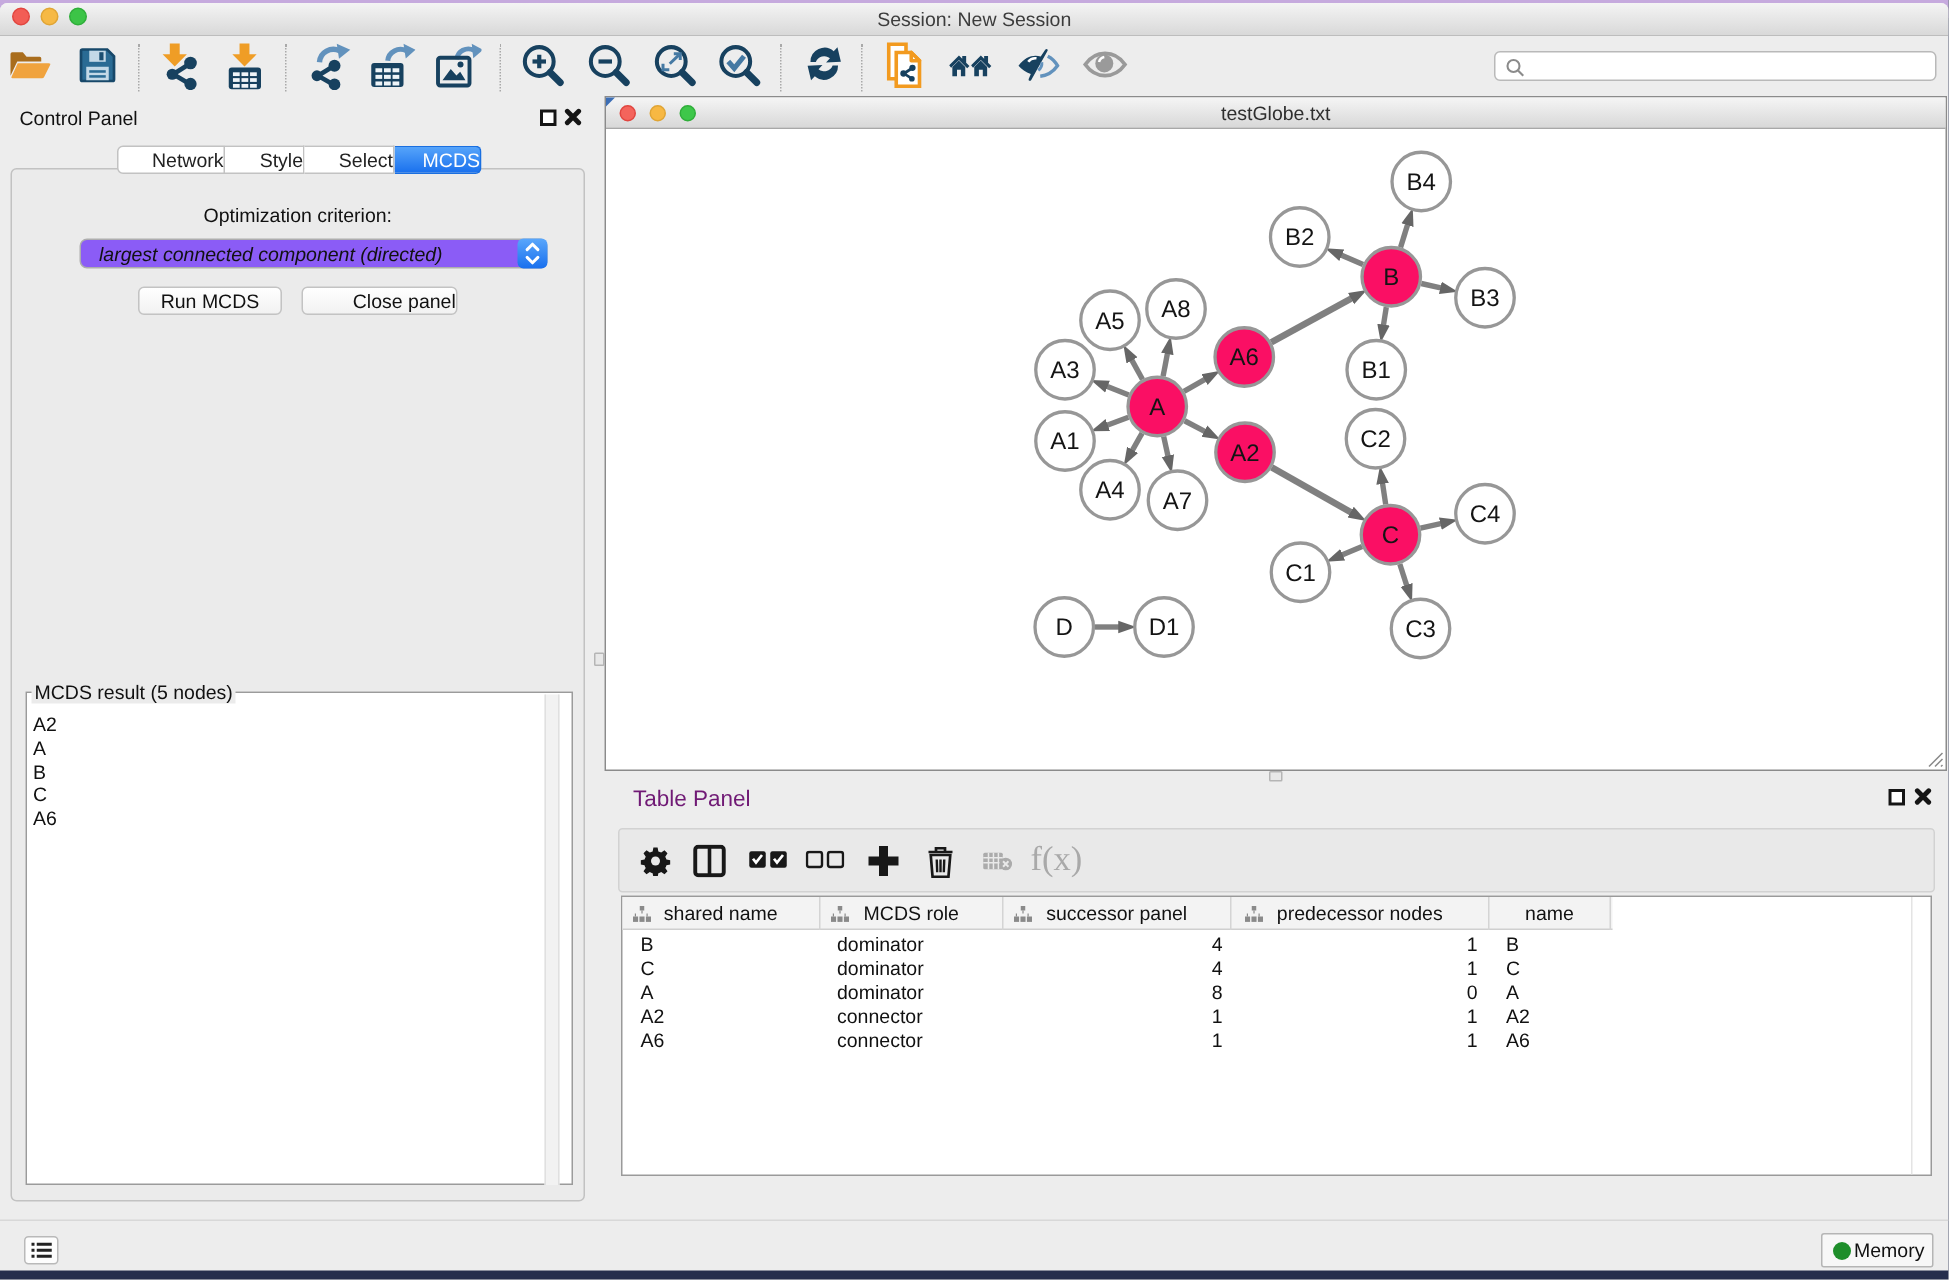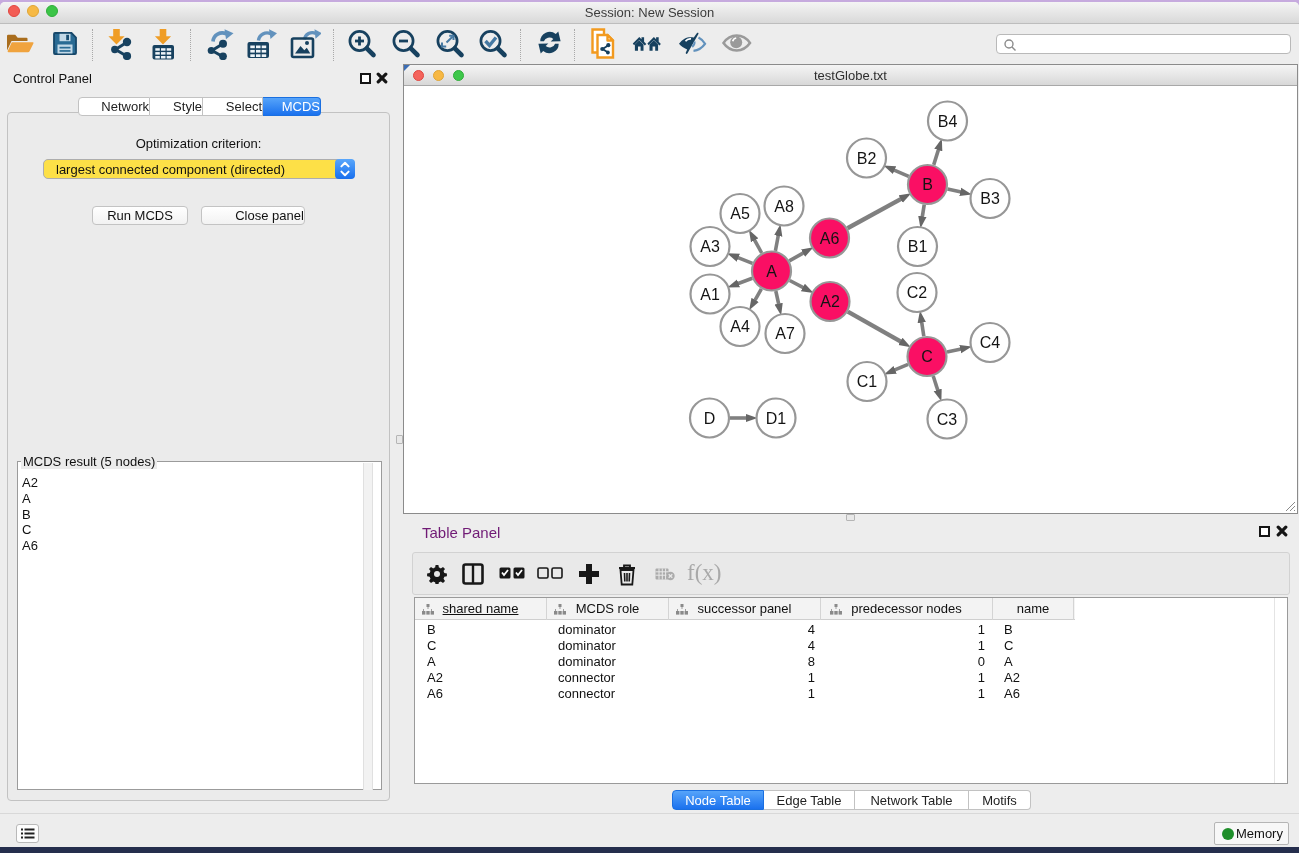--- a/index.html
+++ b/index.html
@@ -18,24 +18,24 @@
 
 #cp-title { position:absolute; left:13px; top:69px; font-size:13px; color:#111; }
 .panebtn { position:absolute; font-size:12px; color:#111; }
 #cp-box { position:absolute; left:7px; top:110px; width:383px; height:689px; border:1px solid #c2c2c2; border-radius:4px; background:#ebebeb; }
 .tabrow { position:absolute; display:flex; }
 .tab { height:19px; font-size:13px; color:#222; background:#fff; border:1px solid #c2c2c2; border-left:none; text-align:right; line-height:18px; }
 .tab.first { border-left:1px solid #c2c2c2; border-radius:4px 0 0 4px; }
 .tab.last { border-radius:0 4px 4px 0; }
 .tab.sel { background:linear-gradient(#56a4fa,#1a71ee); color:#fff; border-color:#1a6fe0; }
 #opt-label { position:absolute; left:0; top:134px; width:397px; text-align:center; font-size:13px; color:#111; }
-#cp-select { position:absolute; left:43px; top:157px; width:312px; height:20px; background:#fde047; border:1px solid #adadad; border-radius:5px; }
+#cp-select { position:absolute; left:53px; top:157px; width:312px; height:20px; background:#8b5cf6; border:1px solid #adadad; border-radius:5px;font-style:italic; }
 #cp-select .txt { position:absolute; left:12px; top:2px; font-size:13px; color:#111; }
 #cp-select .step { position:absolute; right:-1px; top:-1px; width:20px; height:20px; border-radius:4px; background:linear-gradient(#5aa7fb,#186fee); }
-.btn { position:absolute; height:19px; background:linear-gradient(#ffffff,#f2f2f2); border:1px solid #c3c3c3; border-radius:4px; font-size:13px; color:#111; text-align:center; line-height:17px;margin-top:15px; }
+.btn { position:absolute; height:19px; background:linear-gradient(#ffffff,#f2f2f2); border:1px solid #c3c3c3; border-radius:4px; font-size:13px; color:#111; text-align:center; line-height:17px; }
 #mcds-result { position:absolute; left:17px; top:459px; width:365px; height:329px; border:1px solid #9b9b9b; background:#fff; }
 #mcds-legend { position:absolute; left:21px; top:452px; font-size:13px; color:#111; background:#ebebeb; padding:0 2px; z-index:3;text-align:right; }
 #mcds-list { position:absolute; left:4px; top:13px; font-size:13px; color:#111; line-height:15.8px; }
 #mcds-scroll { position:absolute; right:8px; top:1px; width:10px; height:327px; background:#f2f2f2; border-left:1px solid #e0e0e0; border-right:1px solid #e0e0e0; }
 
 #netwin { position:absolute; left:403px; top:62px; width:895px; height:450px; background:#fff; border:1px solid #8b8b8b; }
 #net-titlebar { position:absolute; left:0; top:0; width:893px; height:21px; background:linear-gradient(#f5f5f5,#d8d8d8); border-bottom:1px solid #a8a8a8; }
 #net-title { position:absolute; top:3px; width:100%; text-align:center; font-size:13px; color:#2e2e2e; }
 .tls { position:absolute; top:5px; width:11px; height:11px; border-radius:50%; }
 #graph { position:absolute; left:0; top:21px; }
@@ -378,21 +378,21 @@
           <line x1="7.3" y1="1.5" x2="7.3" y2="12.5"></line>
           <line x1="10.6" y1="1.5" x2="10.6" y2="12.5"></line>
         </g>
       <circle cx="15.5" cy="9" r="4.2" fill="#ababab"></circle>
       <path d="M13.7 7.2 L17.3 10.8 M17.3 7.2 L13.7 10.8" stroke="#e9e9e9" stroke-width="1.3"></path>
     </svg>
     <div class="abs" style="left:274px;top:7px;font-family:'Liberation Serif',serif;font-size:23px;color:#a9a9a9;">f(x)</div>
   </div>
   <div id="tablebox">
     <div id="thead">
-      <div class="th" style="left:0;width:132px;text-decoration:underline;">shared name</div>
+      <div class="th" style="left:0;width:132px;">shared name</div>
       <div class="th" style="left:132px;width:122px;">MCDS role</div>
       <div class="th" style="left:254px;width:152px;">successor panel</div>
       <div class="th" style="left:406px;width:172px;">predecessor nodes</div>
       <div class="th" style="left:578px;width:81px;">name</div>
       <svg class="hicon" style="left:6px" width="14" height="13" viewBox="0 0 14 13">
           <g fill="#8a8a8a">
             <rect x="5.5" y="1" width="3" height="3"></rect>
             <rect x="1" y="8" width="3.4" height="3.6"></rect>
             <rect x="5.3" y="8" width="3.4" height="3.6"></rect>
             <rect x="9.6" y="8" width="3.4" height="3.6"></rect>
@@ -426,26 +426,20 @@
             <path d="M6.6 4h0.8v2H3v2H2.2V6h8.6v2H10V6H6.6z"></path>
           </g>
         </svg>
     </div>
     <div class="tcell" style="left:12px;top:24px;">B<br>C<br>A<br>A2<br>A6</div>
     <div class="tcell" style="left:143px;top:24px;">dominator<br>dominator<br>dominator<br>connector<br>connector</div>
     <div class="tcell" style="left:254px;top:24px;width:146px;text-align:right;">4<br>4<br>8<br>1<br>1</div>
     <div class="tcell" style="left:406px;top:24px;width:164px;text-align:right;">1<br>1<br>0<br>1<br>1</div>
     <div class="tcell" style="left:589px;top:24px;">B<br>C<br>A<br>A2<br>A6</div>
     <div style="position:absolute;right:12px;top:0;width:1px;height:185px;background:#e4e4e4;"></div>
-  </div>
-  <div class="bottabs" style="left:672px;">
-    <div class="btab" style="width:92px;background:linear-gradient(#56a4fa,#1a71ee);color:#fff;border-color:#1a6fe0;border-radius:4px 0 0 4px;border-left:1px solid #1a6fe0;">Node Table</div>
-    <div class="btab" style="width:91px;">Edge Table</div>
-    <div class="btab" style="width:114px;">Network Table</div>
-    <div class="btab" style="width:62px;border-radius:0 4px 4px 0;">Motifs</div>
   </div>
   <div class="abs" style="left:396px;top:433px;width:7px;height:9px;background:#e8e8e8;border:1px solid #b5b5b5;border-radius:1px;"></div>
   <div class="abs" style="left:846px;top:512px;width:9px;height:7px;background:#e8e8e8;border:1px solid #b5b5b5;border-radius:1px;"></div>
   <div id="statusline"></div>
   <div id="listbtn">
     <svg width="21" height="17" viewBox="0 0 21 17">
         <g fill="#222">
           <rect x="4" y="3.5" width="2" height="2"></rect>
           <rect x="7.5" y="3.5" width="10" height="2"></rect>
           <rect x="4" y="7.5" width="2" height="2"></rect>

